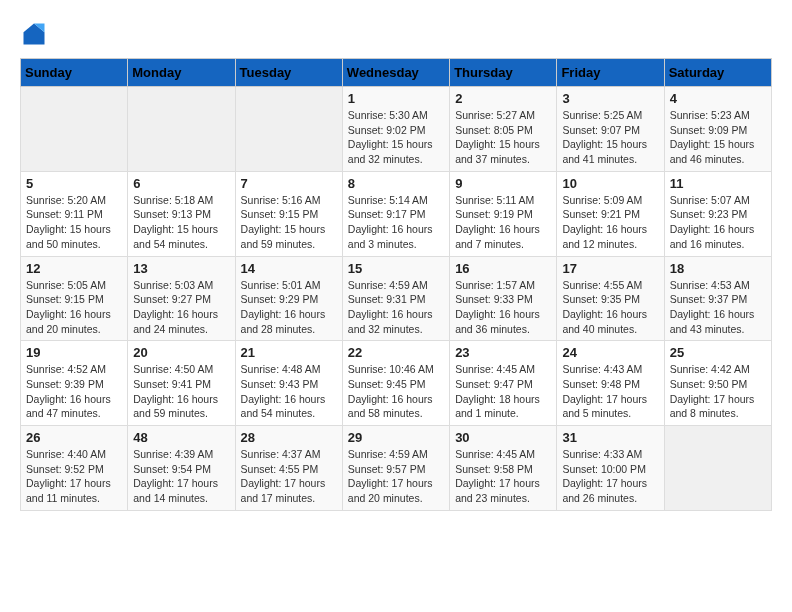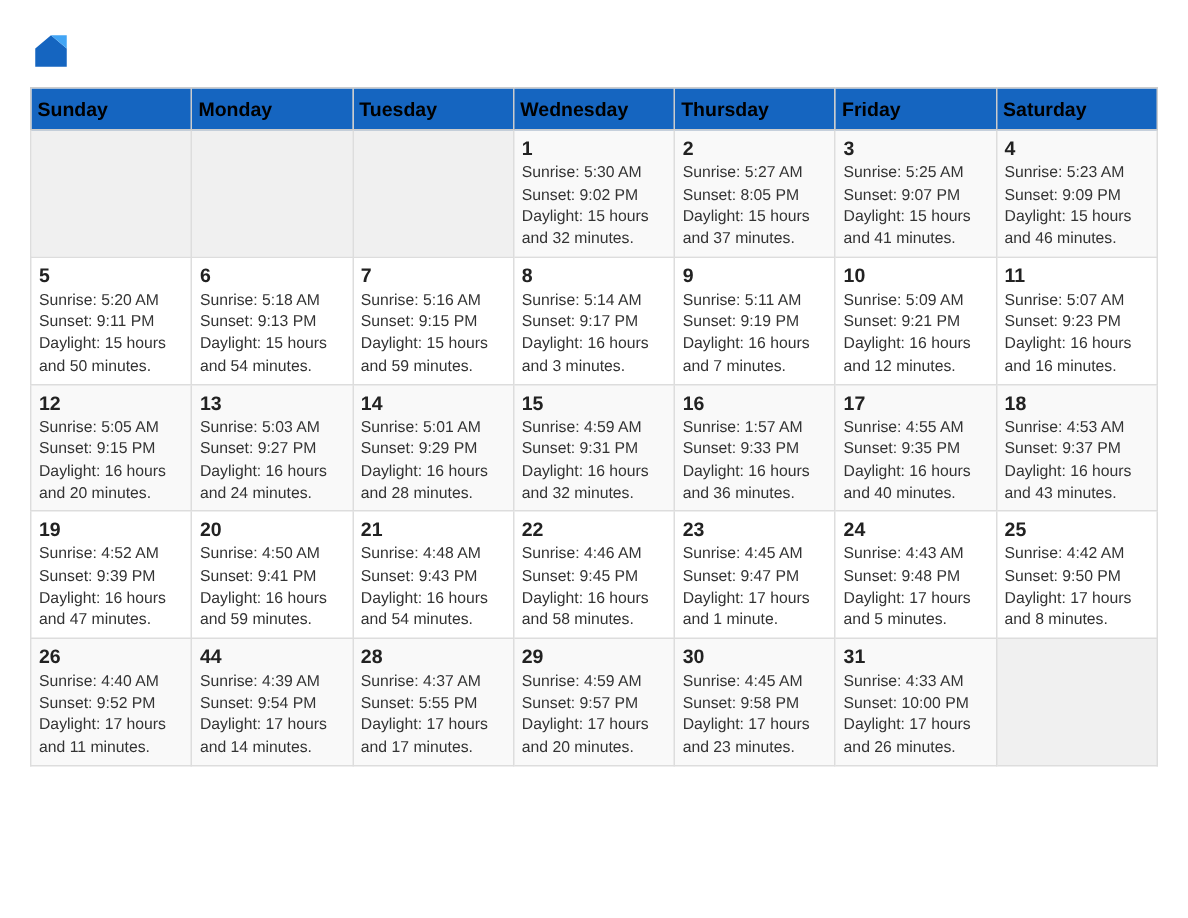--- a/index.html
+++ b/index.html
@@ -257,29 +257,29 @@
           <div class="cell-text">Daylight: 16 hours and 59 minutes.</div>
         </td>
         <td>
           <span class="day-num">21</span>
           <div class="cell-text">Sunrise: 4:48 AM</div>
           <div class="cell-text">Sunset: 9:43 PM</div>
           <div class="cell-text">Daylight: 16 hours and 54 minutes.</div>
         </td>
         <td>
           <span class="day-num">22</span>
-          <div class="cell-text">Sunrise: 4:46 AM</div>
+          <div class="cell-text">Sunrise: 10:46 AM</div>
           <div class="cell-text">Sunset: 9:45 PM</div>
           <div class="cell-text">Daylight: 16 hours and 58 minutes.</div>
         </td>
         <td>
           <span class="day-num">23</span>
           <div class="cell-text">Sunrise: 4:45 AM</div>
           <div class="cell-text">Sunset: 9:47 PM</div>
-          <div class="cell-text">Daylight: 17 hours and 1 minute.</div>
+          <div class="cell-text">Daylight: 18 hours and 1 minute.</div>
         </td>
         <td>
           <span class="day-num">24</span>
           <div class="cell-text">Sunrise: 4:43 AM</div>
           <div class="cell-text">Sunset: 9:48 PM</div>
           <div class="cell-text">Daylight: 17 hours and 5 minutes.</div>
         </td>
         <td>
           <span class="day-num">25</span>
           <div class="cell-text">Sunrise: 4:42 AM</div>
@@ -288,29 +288,29 @@
         </td>
       </tr>
       <tr>
         <td>
           <span class="day-num">26</span>
           <div class="cell-text">Sunrise: 4:40 AM</div>
           <div class="cell-text">Sunset: 9:52 PM</div>
           <div class="cell-text">Daylight: 17 hours and 11 minutes.</div>
         </td>
         <td>
-          <span class="day-num">44</span>
+          <span class="day-num">48</span>
           <div class="cell-text">Sunrise: 4:39 AM</div>
           <div class="cell-text">Sunset: 9:54 PM</div>
           <div class="cell-text">Daylight: 17 hours and 14 minutes.</div>
         </td>
         <td>
           <span class="day-num">28</span>
           <div class="cell-text">Sunrise: 4:37 AM</div>
-          <div class="cell-text">Sunset: 5:55 PM</div>
+          <div class="cell-text">Sunset: 4:55 PM</div>
           <div class="cell-text">Daylight: 17 hours and 17 minutes.</div>
         </td>
         <td>
           <span class="day-num">29</span>
           <div class="cell-text">Sunrise: 4:59 AM</div>
           <div class="cell-text">Sunset: 9:57 PM</div>
           <div class="cell-text">Daylight: 17 hours and 20 minutes.</div>
         </td>
         <td>
           <span class="day-num">30</span>

